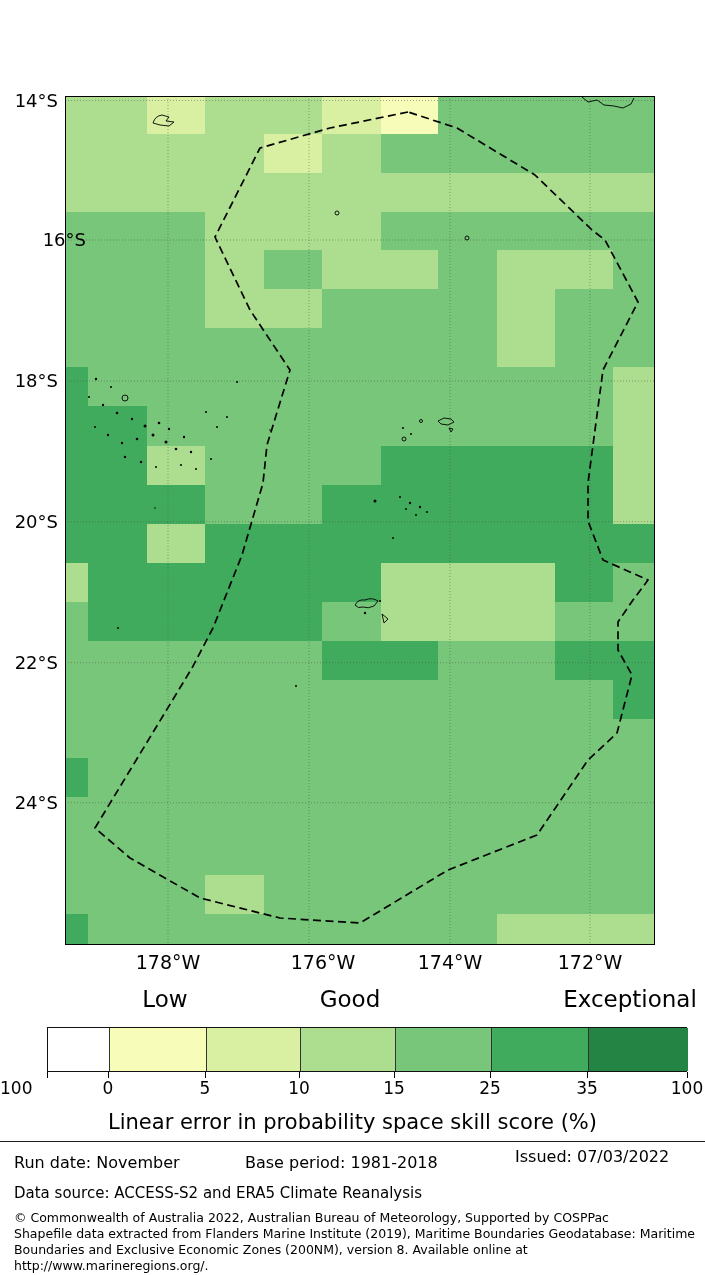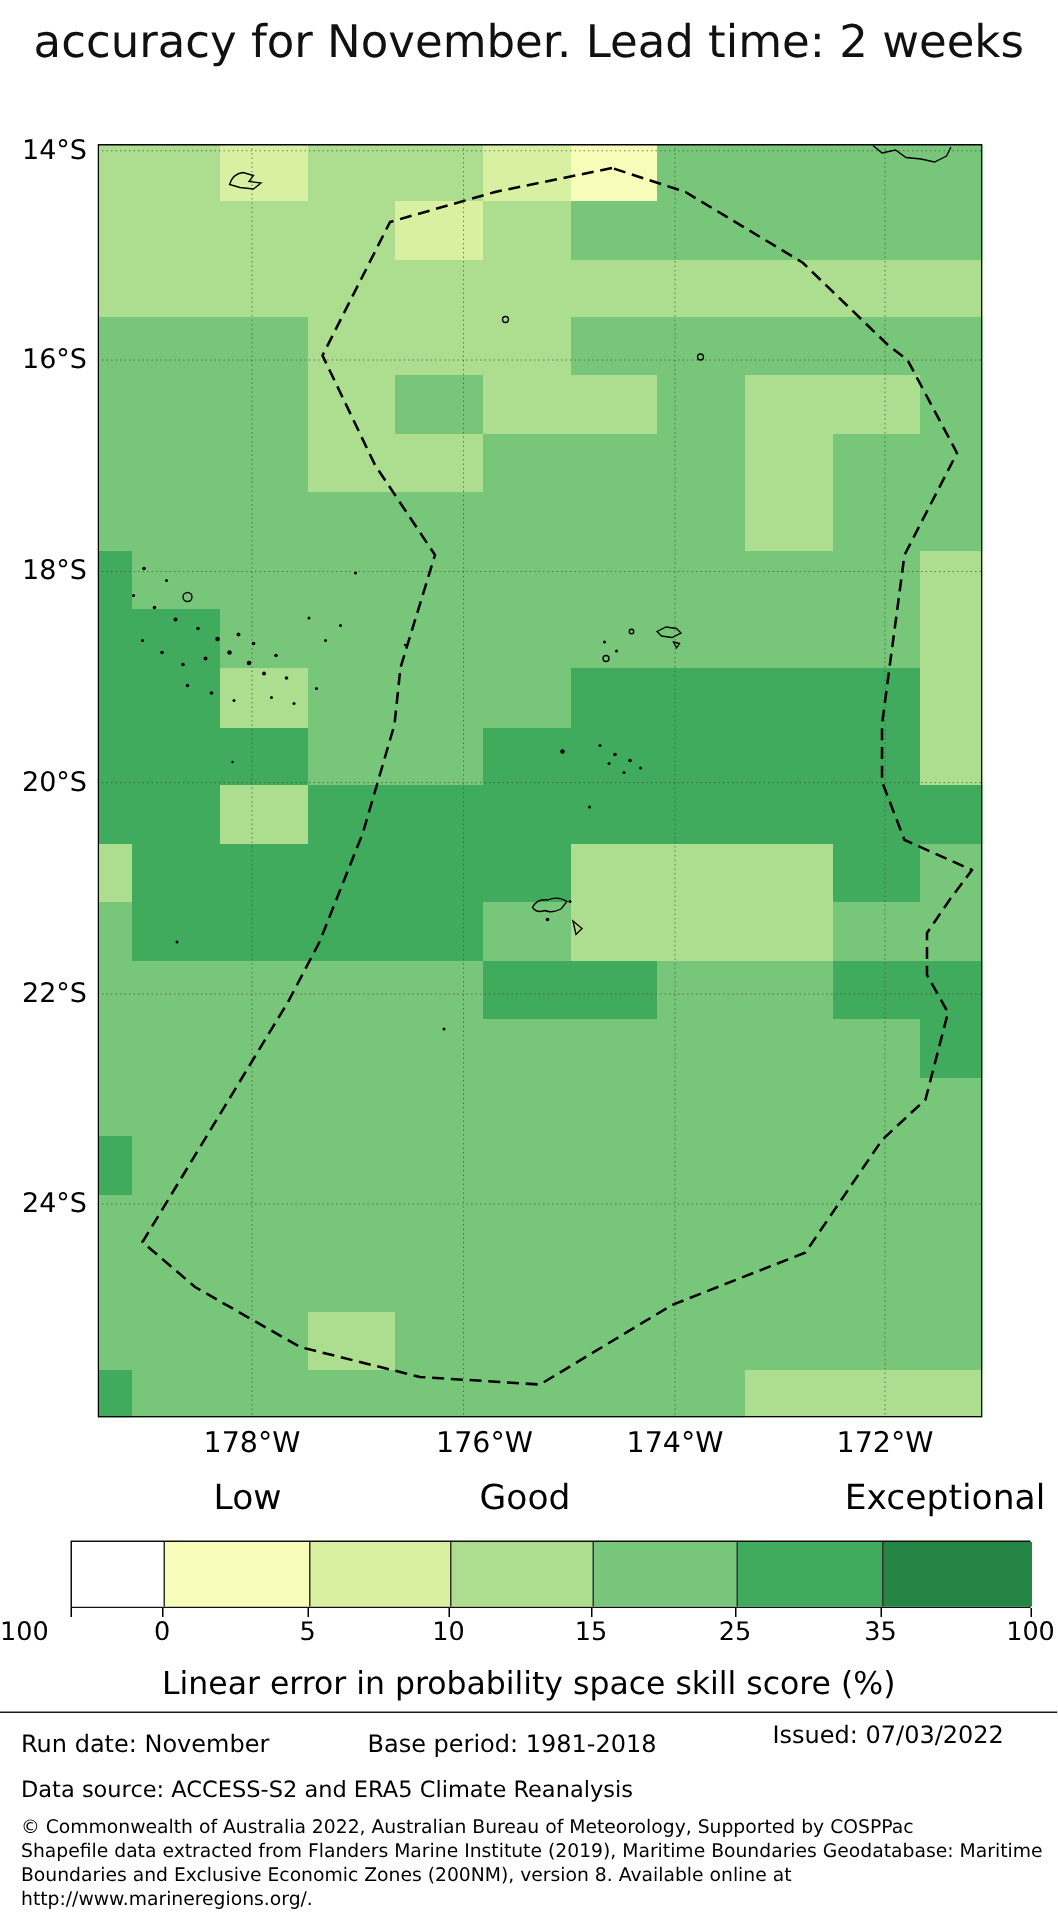--- a/index.html
+++ b/index.html
@@ -26,21 +26,20 @@
   #issued{left:515px;top:1147px;}
   #data-source{left:14px;top:1184px;font-size:15px;}
   .copyright-line{position:absolute;left:14px;font-size:12.5px;line-height:16px;}
 </style>
 </head>
 <body>
 
 <div id="page">
 
   <div id="title">
-    <div>accuracy for November. Lead time: 2 weeks</div>
   </div>
 
   <svg id="map-svg" width="590" height="849" viewBox="0 0 590 849">
     <g id="cells" shape-rendering="crispEdges">
         <rect x="0" y="0" width="23" height="38" fill="#addd8e"></rect>
         <rect x="23" y="0" width="58.5" height="38" fill="#addd8e"></rect>
         <rect x="81.5" y="0" width="58.5" height="38" fill="#d9f0a3"></rect>
         <rect x="140" y="0" width="58.5" height="38" fill="#addd8e"></rect>
         <rect x="198.5" y="0" width="58.5" height="38" fill="#addd8e"></rect>
         <rect x="257" y="0" width="58.5" height="38" fill="#d9f0a3"></rect>
@@ -349,21 +348,21 @@
         <circle cx="231" cy="590" r="1" fill="#000"></circle>
         <circle cx="90" cy="412" r="0.8" fill="#000"></circle>
         <circle cx="53" cy="532" r="1" fill="#000"></circle>
       </g>
     <polyline id="eez" fill="none" stroke="#000" stroke-width="1.7" stroke-dasharray="8,4.5" stroke-linejoin="round" points="343,16 265,32 195,52 150,141 185,214 225,274 202,349 198,387 177,459 148,532 127,572 30,732 65,762 135,802 215,822 295,827 383,774 472,739 523,664 552,637 567,579 553,554 553,526 568,504 583,484 538,464 523,425 523,387 528,349 538,274 573,206 540,144 527,134 470,79 392,32 343,16"></polyline>
     <rect x="0.5" y="0.5" width="589" height="848" fill="none" stroke="#000" stroke-width="1"></rect>
   </svg>
 
   <div id="lat-labels">
       <div class="lat-label" style="top: 89.5px;">14°S</div>
-      <div class="lat-label" style="top: 229px;">16°S</div>
+      <div class="lat-label" style="top: 229px; padding-left: 28px;">16°S</div>
       <div class="lat-label" style="top: 370px;">18°S</div>
       <div class="lat-label" style="top: 510.7px;">20°S</div>
       <div class="lat-label" style="top: 651.7px;">22°S</div>
       <div class="lat-label" style="top: 791.7px;">24°S</div>
     </div>
   <div id="lon-labels">
       <div class="lon-label" style="left: 128px;">178°W</div>
       <div class="lon-label" style="left: 257px; margin-left: 26px;">176°W</div>
       <div class="lon-label" style="left: 410px;">174°W</div>
       <div class="lon-label" style="left: 550px;">172°W</div>

